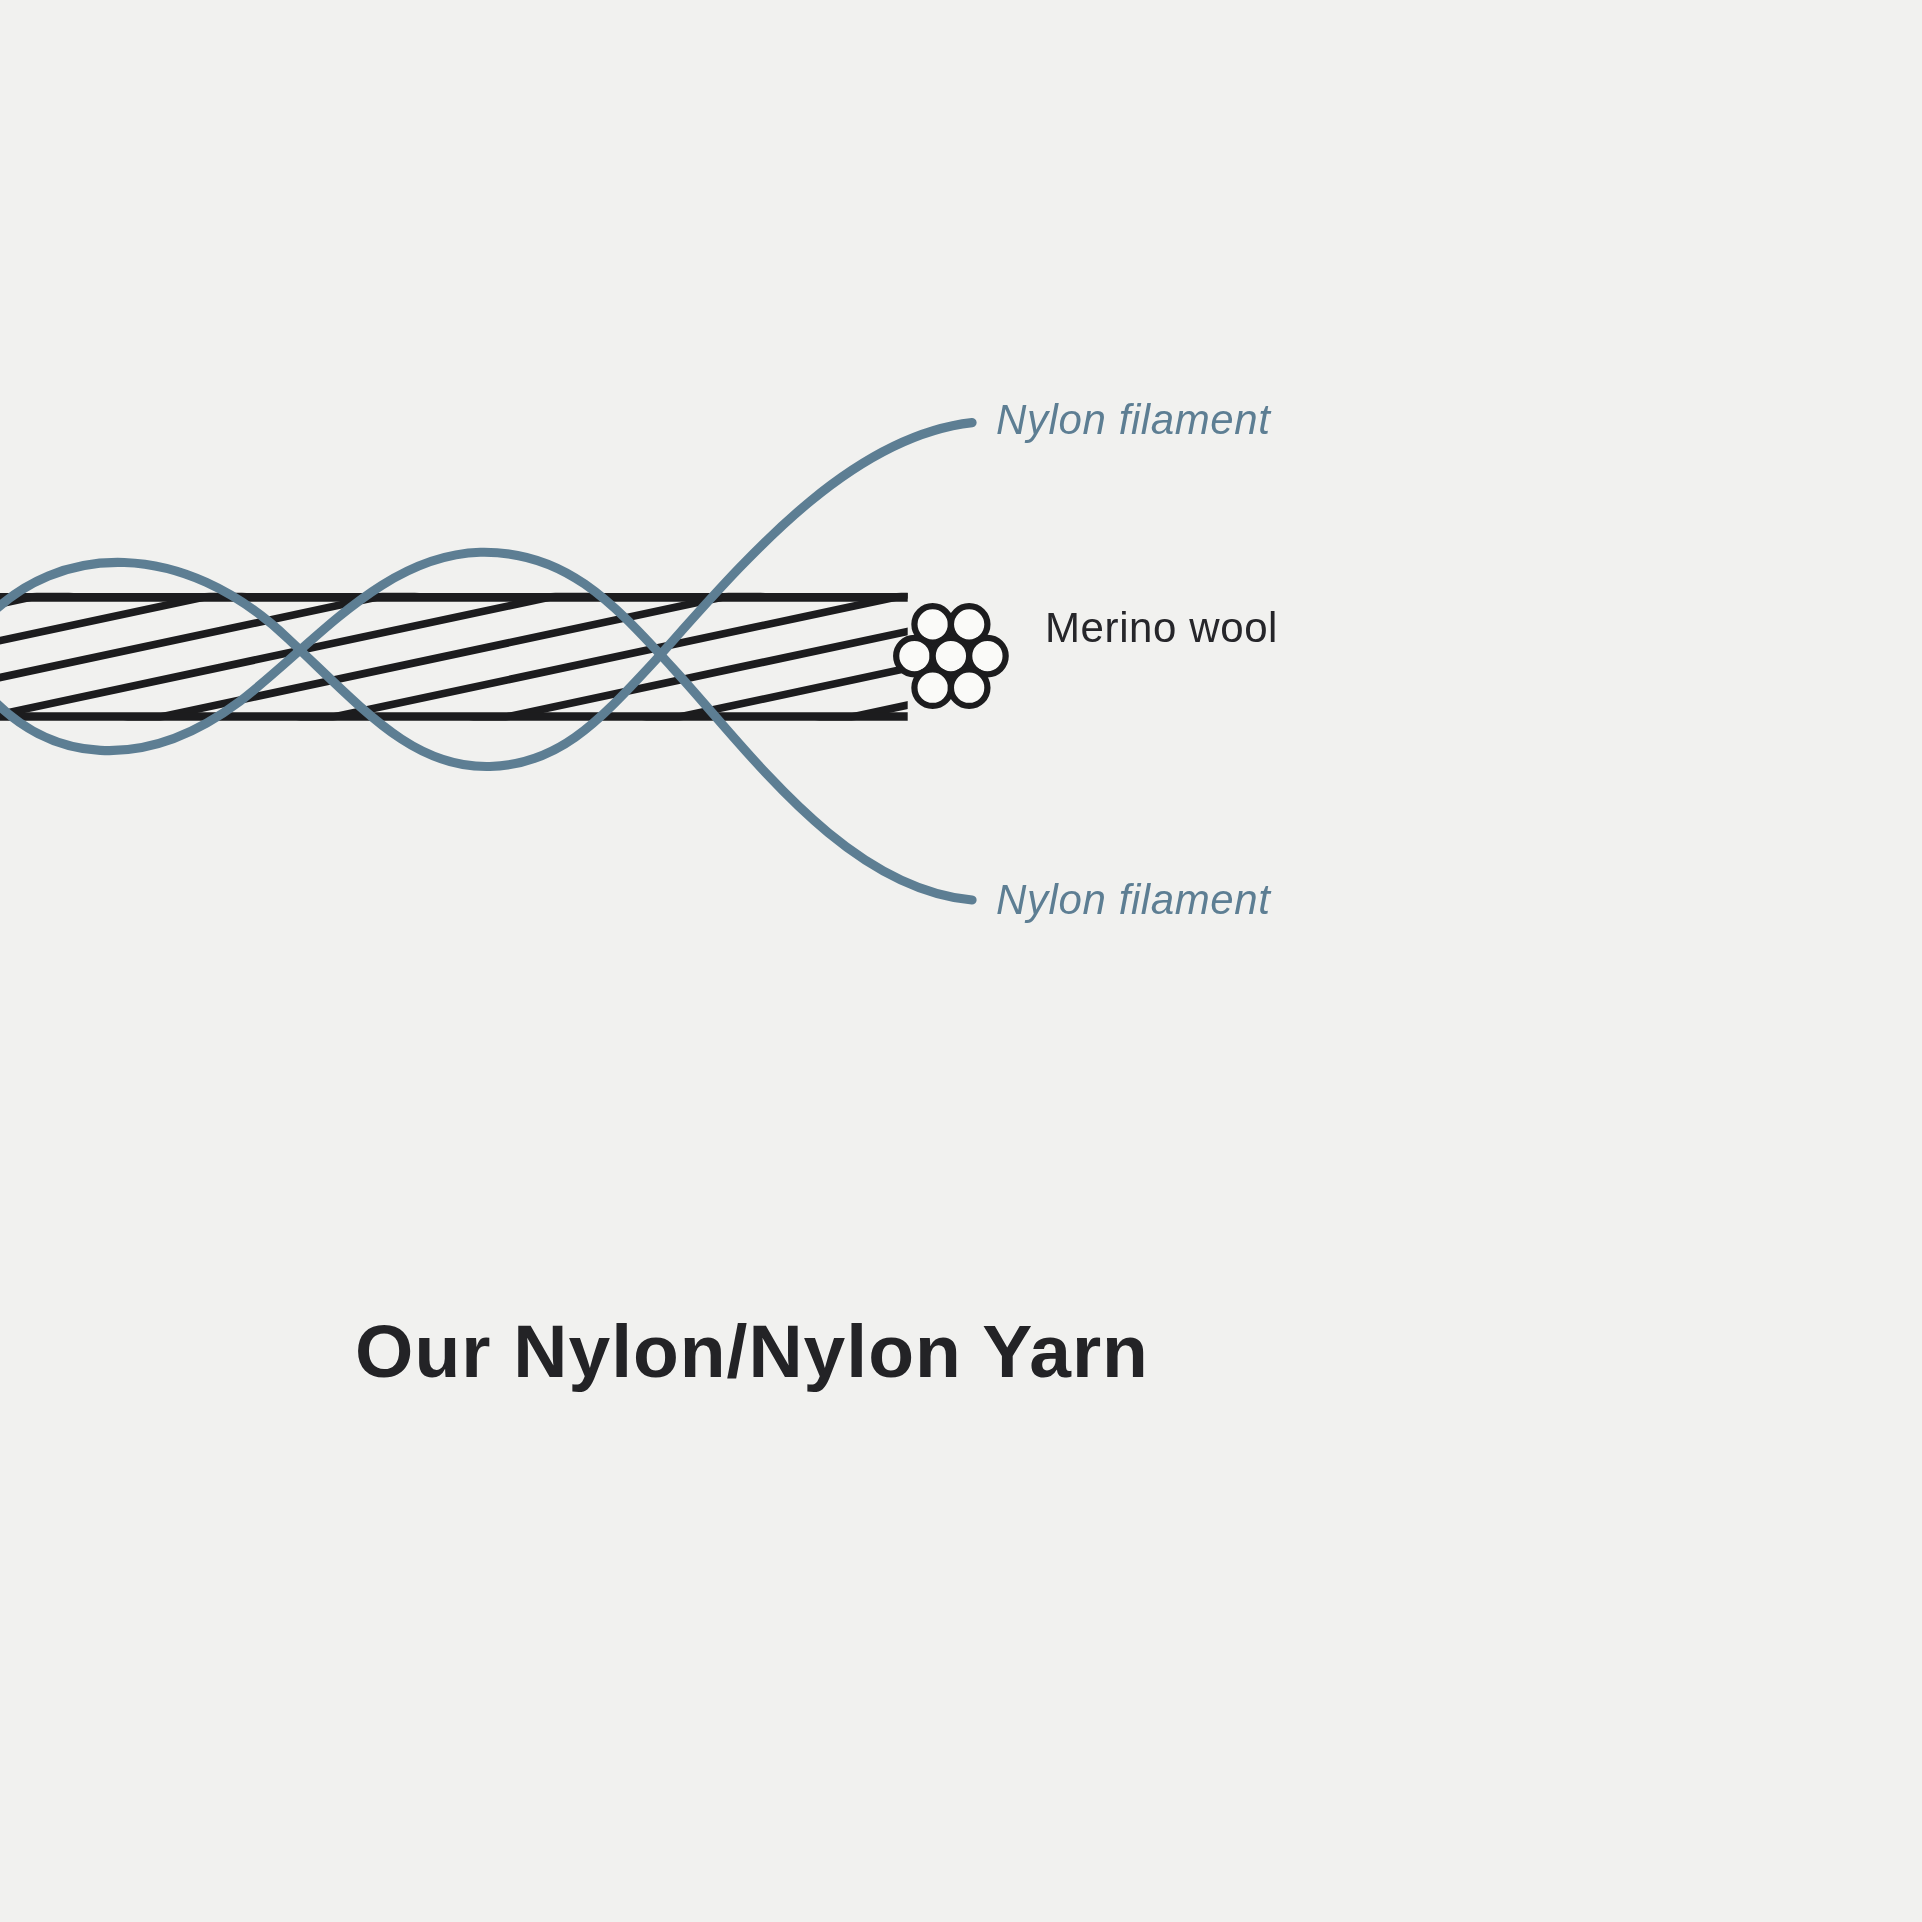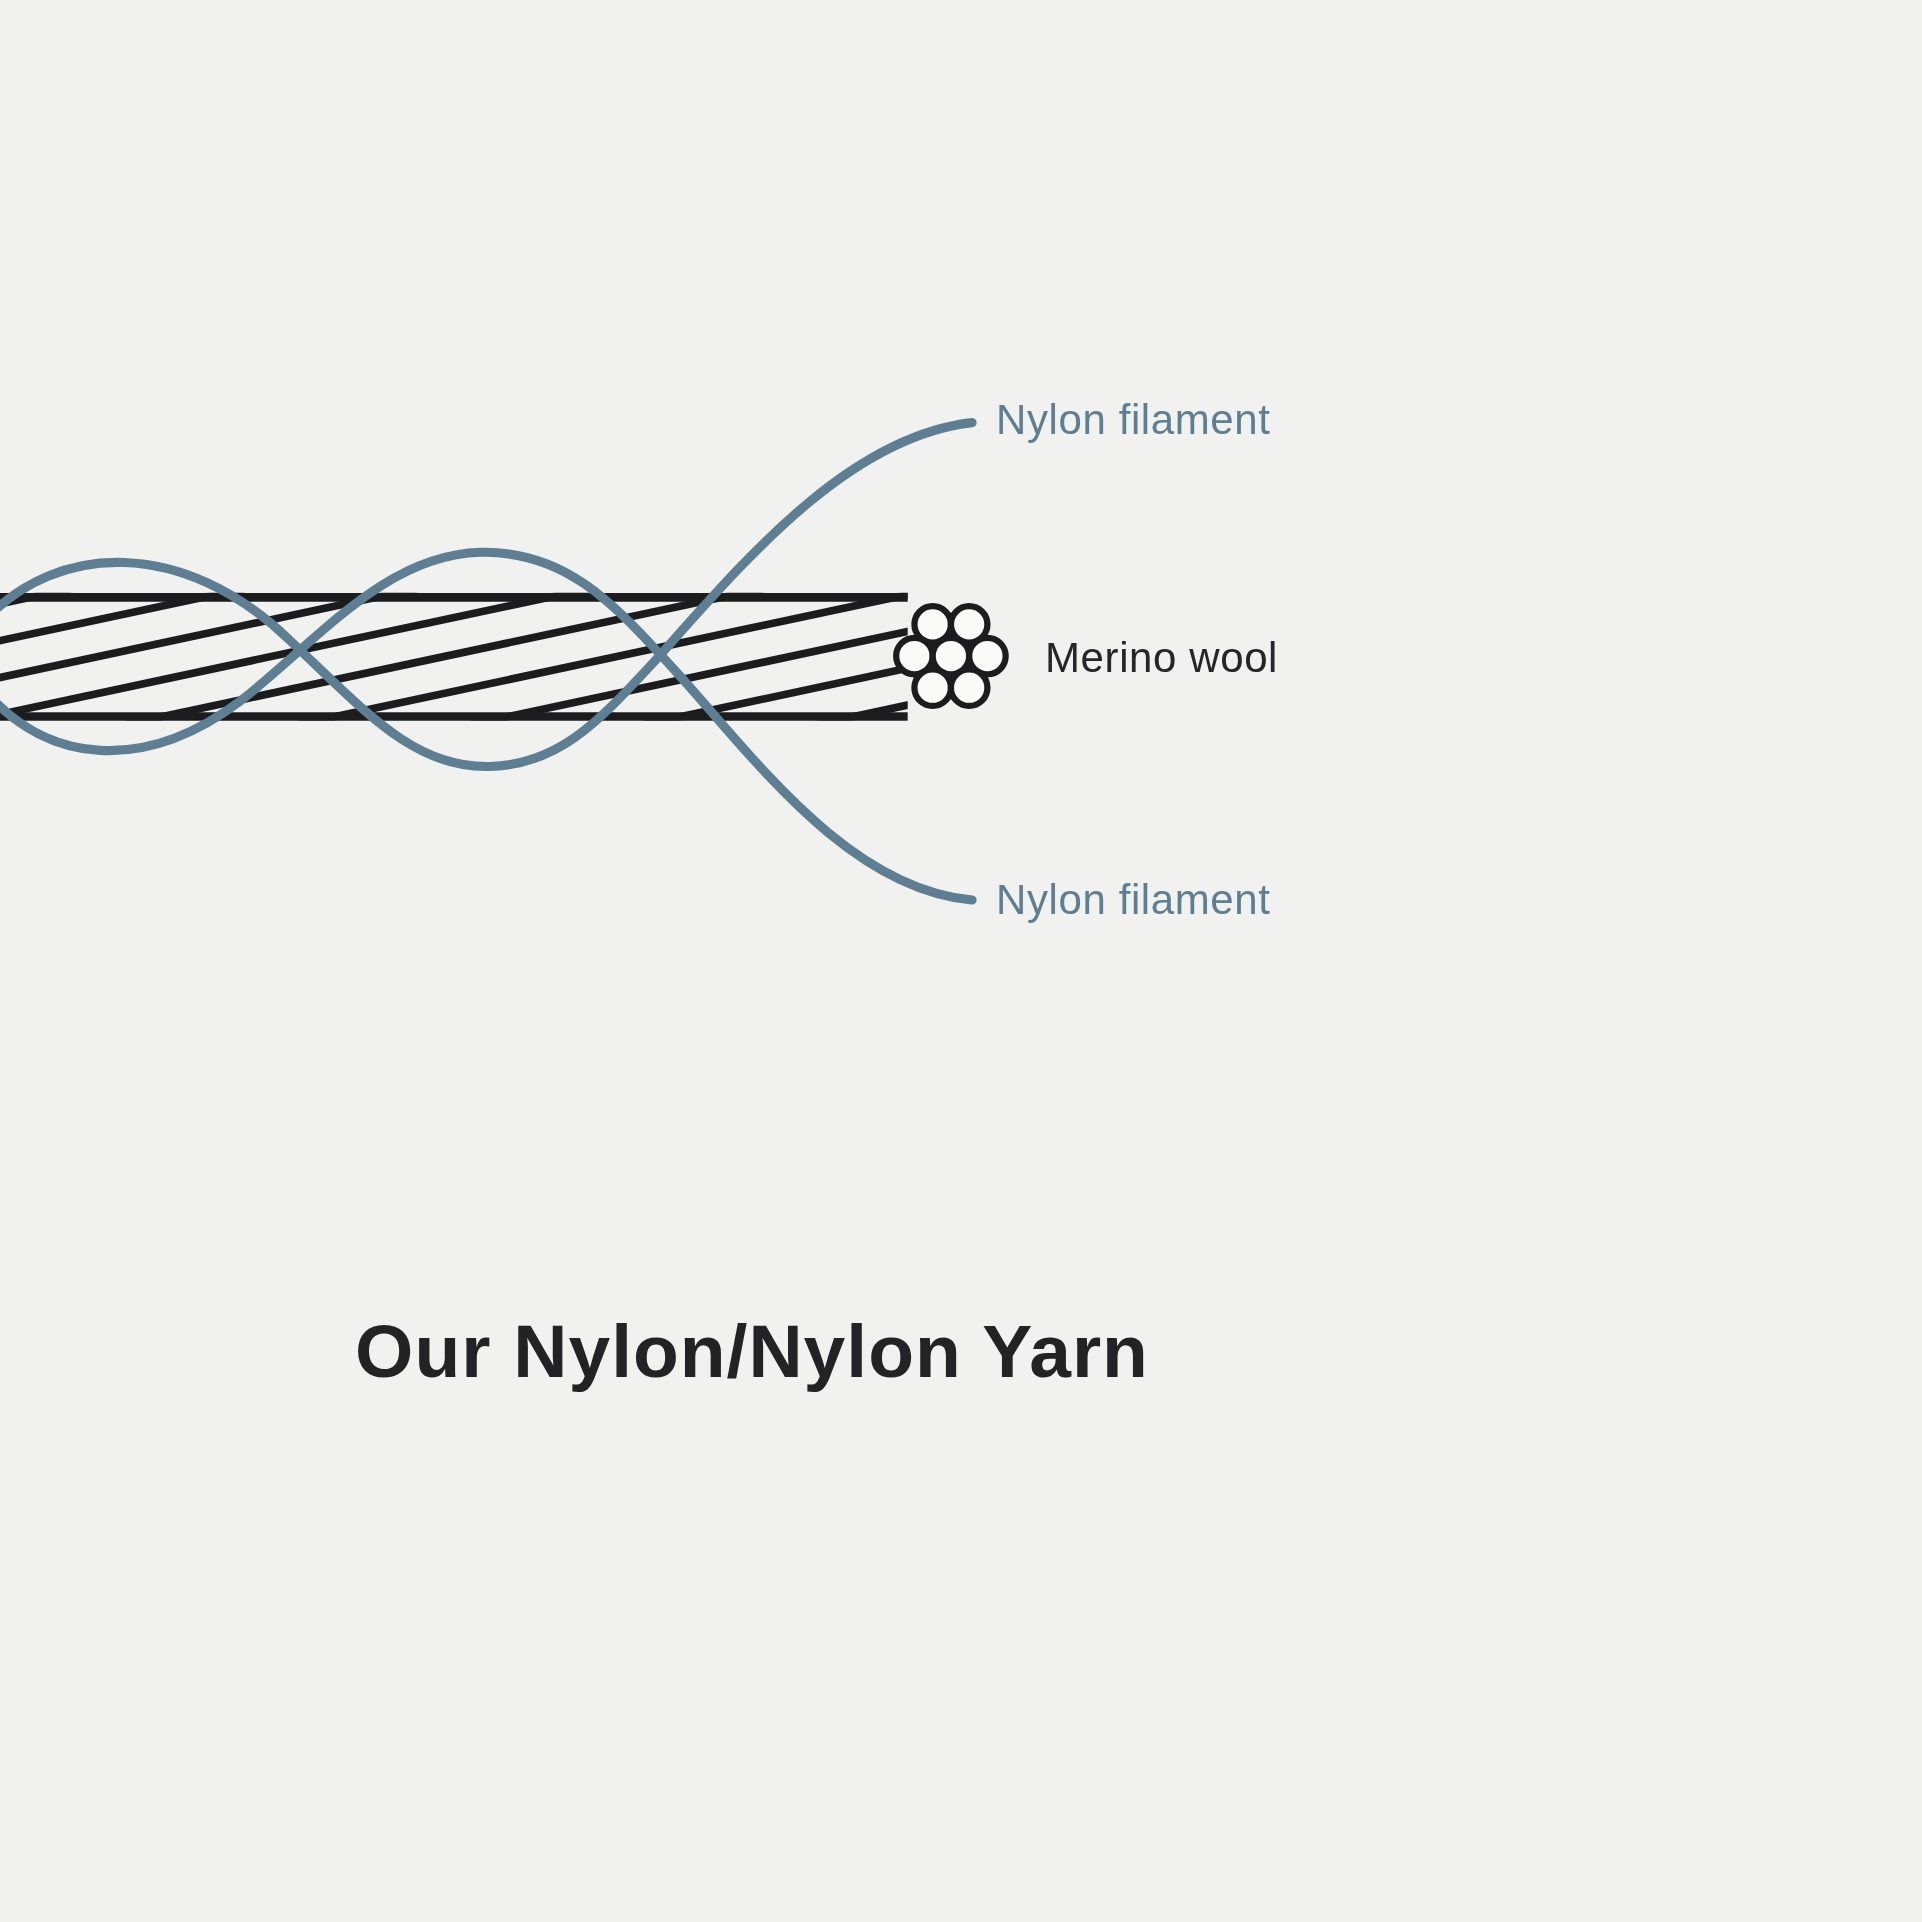--- a/index.html
+++ b/index.html
@@ -25,21 +25,21 @@
   .yarn-strand{stroke:var(--ink);stroke-width:8;fill:none;}
   .strand-circle{stroke:var(--ink);stroke-width:6.5;fill:var(--strand-fill);}
   .wave{stroke:var(--filament);stroke-width:9.5;fill:none;stroke-linecap:round;}
   .label{
     position:absolute;
     font-size:42px;
     font-weight:500;
     letter-spacing:0.6px;
     white-space:nowrap;
   }
-  .label.blue{color:var(--label-blue);}
+  .label.blue{color:var(--label-blue);font-style:italic;}
   .label.dark{color:var(--label-dark);}
   .title{
     position:absolute;
     left:0;
     top:1308px;
     width:1504px;
     text-align:center;
     font-size:75px;
     font-weight:700;
     letter-spacing:1px;
@@ -92,19 +92,19 @@
 
     <path class="wave" d="M -15 645
          C 60 565, 190 560, 300 665
          C 380 740, 430 800, 510 798
          C 580 796, 620 755, 680 690
          C 770 590, 880 455, 1012 440"></path>
   </svg>
 
   <div class="label blue" style="left:996px; top:396px;">Nylon filament</div>
 
-  <div class="label dark" style="left:1045px; top:634px;">Merino wool</div>
+  <div class="label dark" style="left:1045px; top:604px;">Merino wool</div>
 
   <div class="label blue" style="left:996px; top:876px;">Nylon filament</div>
 
   <div class="title">Our Nylon/Nylon Yarn</div>
 </div>
 
 
 </body></html>

